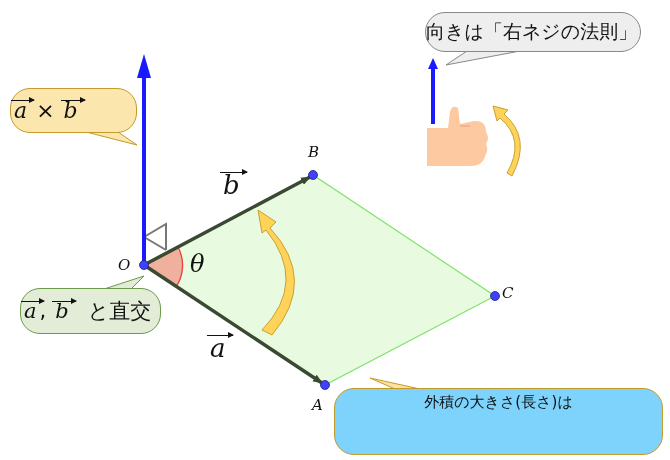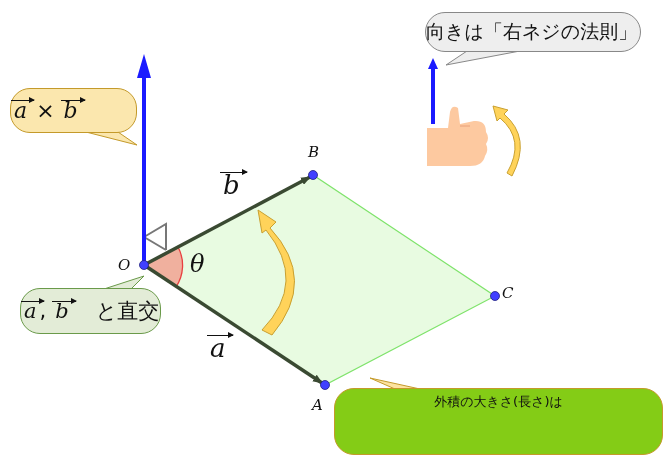--- a/index.html
+++ b/index.html
@@ -7,21 +7,21 @@
          font-family: "DejaVu Serif", serif; }
   #stage { position: absolute; left: 0; top: 0; width: 670px; height: 460px; }
   .callout { position: absolute; box-sizing: border-box; border-radius: 20px;
              display: flex; align-items: center; justify-content: flex-start;
              font-family: "DejaVu Sans", sans-serif; color: #111; }
   .c-cross { left: 10px; top: 88px; width: 127px; height: 45px;
              background: #fbe7ae; border: 1px solid #c49a2a; font-size: 22px; }
   .c-orth { left: 20px; top: 288px; width: 141px; height: 46px;
             background: #e3ecd7; border: 1px solid #6a9a4a; font-size: 21px; }
   .c-area { left: 334px; top: 388px; width: 329px; height: 67px;
-            background: #84cc16; border: 1px solid #c49a2a; font-size: 13px;
+            background: #7dd3fc; border: 1px solid #c49a2a; font-size: 15px;
             flex-direction: column; line-height: 26px; }
   .c-rule { left: 425px; top: 12px; width: 216px; height: 40px;
             background: #eeeeee; border: 1px solid #888; font-size: 19px; }
   .vec { position: relative; display: inline-block; font-family: "DejaVu Serif", serif;
          font-style: italic; padding: 0 3px; }
   .vec .bar { position: absolute; left: 0; right: -4px; top: 2px; height: 1px; background: #111; }
   .vec .bar::after { content: ""; position: absolute; right: -1px; top: -3px;
          border-left: 6px solid #111; border-top: 3.5px solid transparent; border-bottom: 3.5px solid transparent; }
   .sep { margin: 0 6px; font-family: "DejaVu Sans", sans-serif; font-style: normal; }
   .lbl { position: absolute; font-family: "DejaVu Serif", serif; font-style: italic; color: #111; }
@@ -84,21 +84,21 @@
 <div class="callout c-cross">
   <span class="vec"><span class="bar"></span><span>a</span></span>
   <span class="sep">×</span>
   <span class="vec"><span class="bar"></span><span>b</span></span>
 </div>
 
 <div class="callout c-orth">
   <span class="vec"><span class="bar"></span><span>a</span></span>
   <span style="margin-right:6px">,</span>
   <span class="vec"><span class="bar"></span><span>b</span></span>
-  <span style="margin-left:24px">と直交</span>
+  <span style="margin-left:16px">と直交</span>
 </div>
 
 <div class="callout c-area">
   <span>外積の大きさ(長さ)は</span>
 </div>
 
 <div class="callout c-rule">
   <span>向きは「右ネジの法則」</span>
 </div>
 

